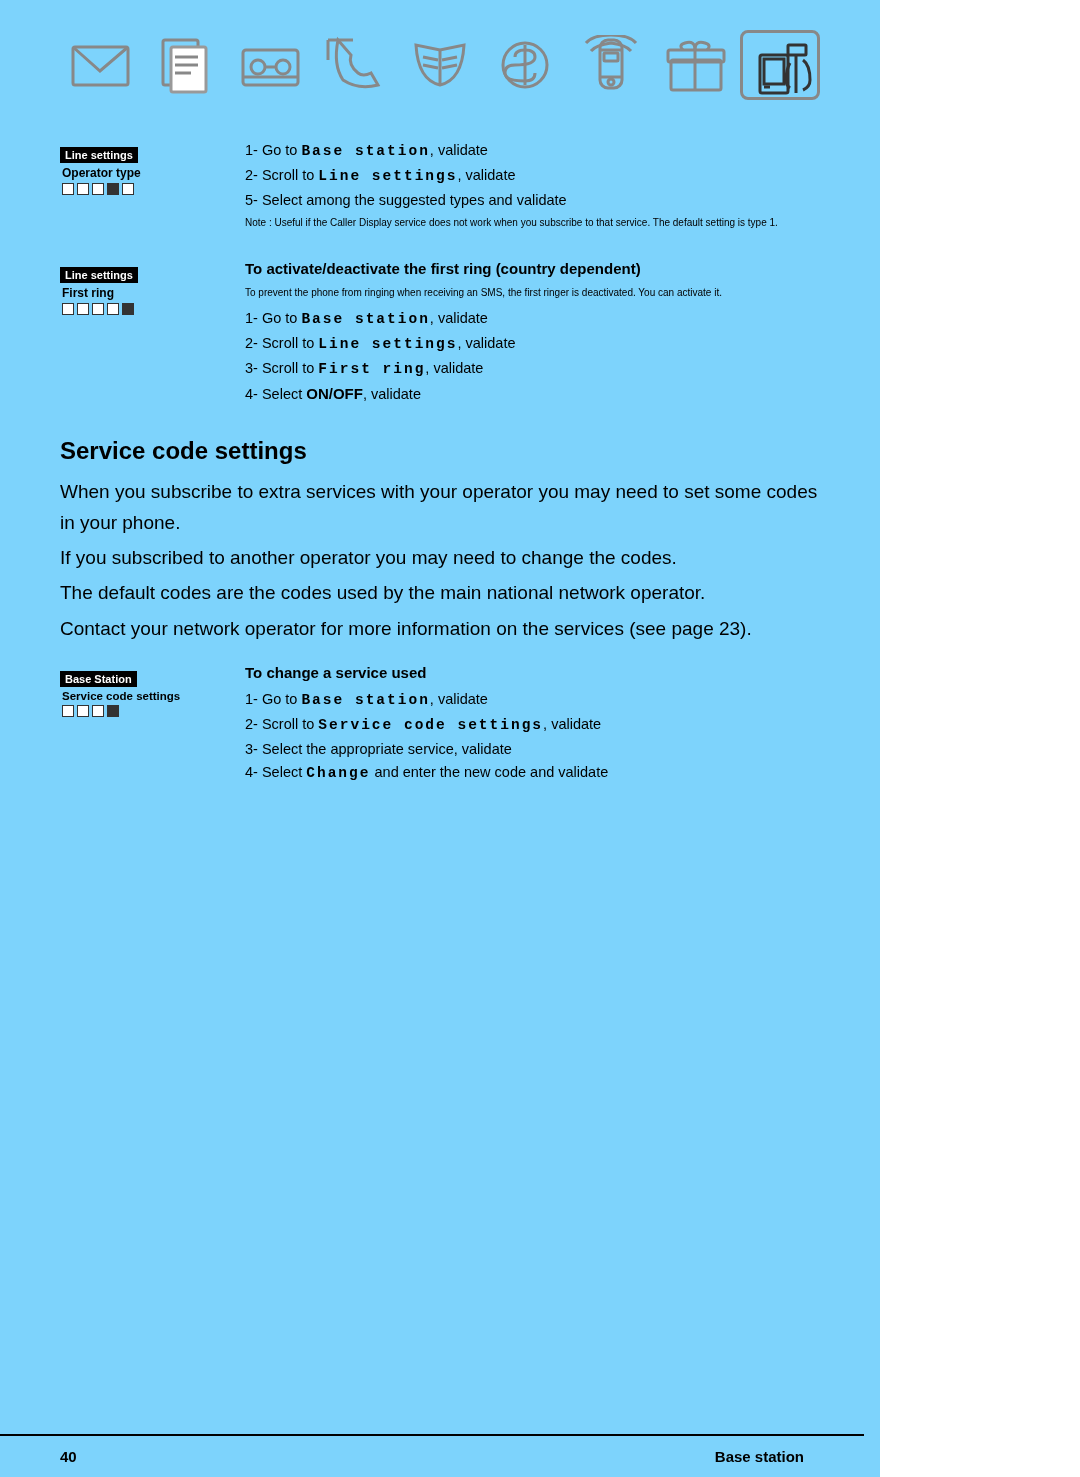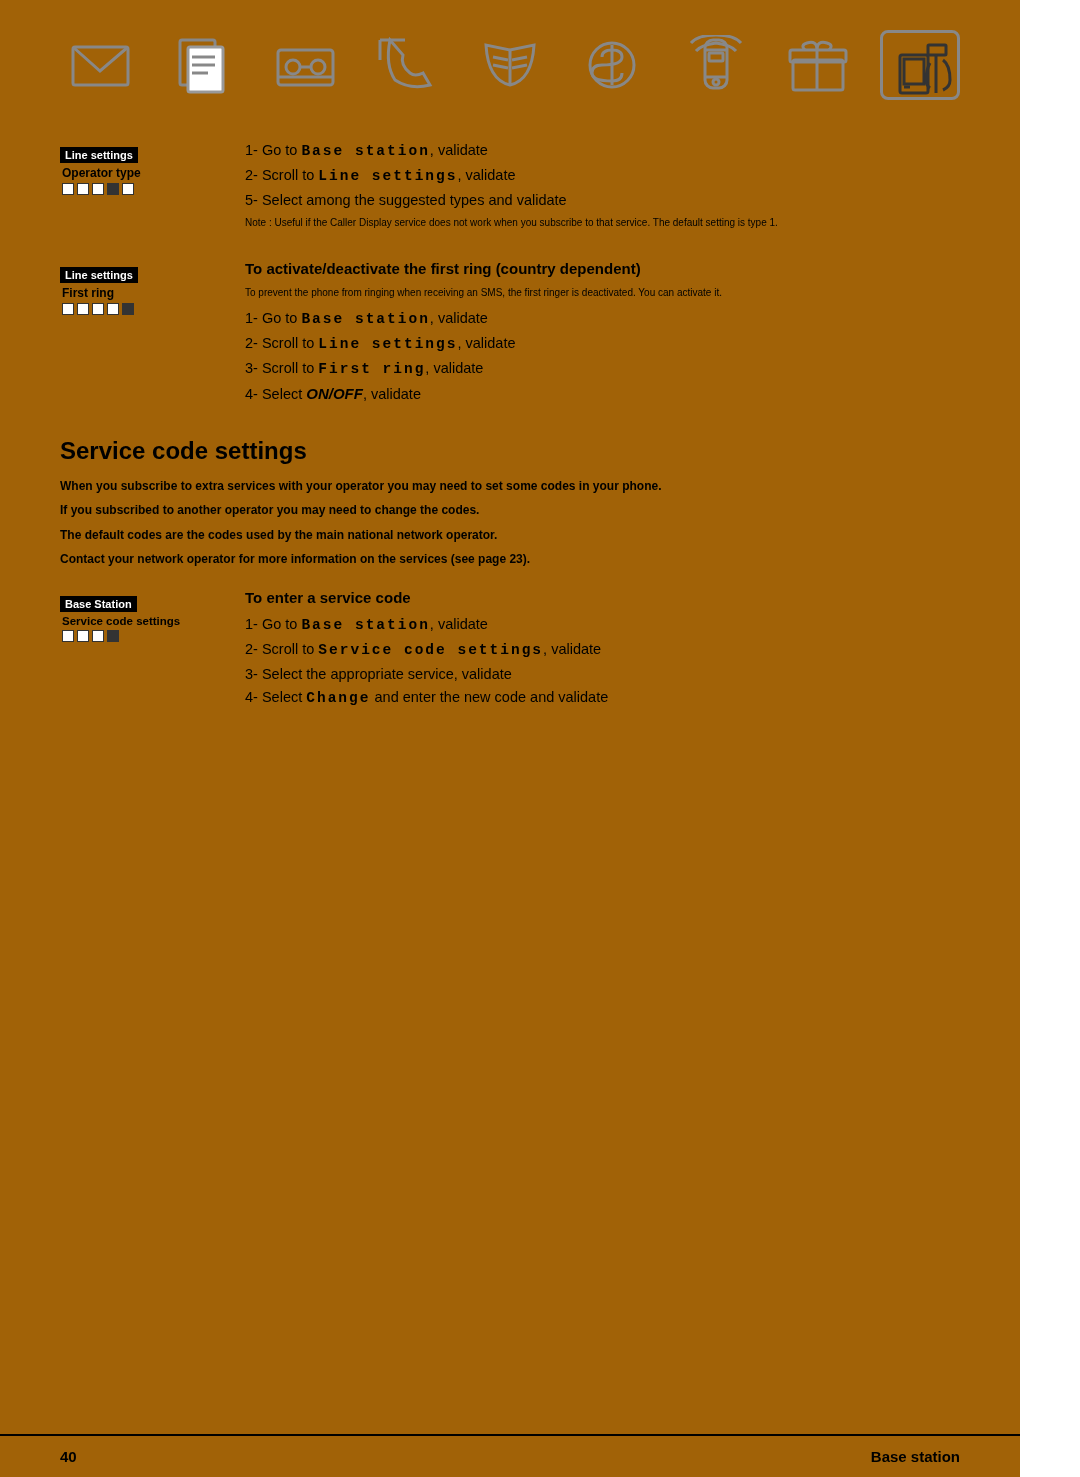--- a/index.html
+++ b/index.html
@@ -12,23 +12,23 @@
       width: 1080px;
       min-height: 1477px;
       background: #ffffff;
       font-family: Arial, Helvetica, sans-serif;
       font-size: 15px;
       color: #000000;
       position: relative;
     }
 
     .page-container {
-      width: 1020px;
+      width: 880px;
       min-height: 1477px;
-      background: #a16207;
+      background: #7dd3fc;
       padding: 0;
       position: relative;
     }
 
     
     .icon-bar {
       display: flex;
       align-items: center;
       justify-content: space-between;
       padding: 30px 60px 20px 60px;
@@ -140,32 +140,31 @@
 
     
     .section-heading {
       font-size: 24px;
       font-weight: bold;
       margin-bottom: 12px;
       margin-top: 10px;
     }
 
     .section-desc {
-      font-size: 12px;
+      font-size: 19px;
       line-height: 1.6;
       margin-bottom: 5px;
-      font-weight: bold;
     }
 
     
     .page-footer {
       position: absolute;
       bottom: 0;
       left: 0;
-      right: 0;
+      right: 16px;
       display: flex;
       align-items: center;
       justify-content: space-between;
       padding: 12px 60px;
       border-top: 2px solid #000;
     }
 
     .footer-page-num {
       font-size: 15px;
       font-weight: bold;
@@ -179,21 +178,20 @@
     
     .lcd-bold {
       font-weight: 900;
       font-family: 'Courier New', Courier, monospace;
       letter-spacing: 2px;
     }
 
     .on-off-bold {
       font-weight: 900;
       letter-spacing: 0px;
-      font-style: italic;
     }
   </style>
 </head>
 <body>
 
 <div class="page-container">
 
   <div class="icon-bar">
 
     <div class="icon-item">
@@ -364,21 +362,21 @@
           <div class="screen-sublabel" style="font-size:11.5px;">Service code settings</div>
           <div class="screen-dots">
             <span class="dot"></span>
             <span class="dot"></span>
             <span class="dot"></span>
             <span class="dot filled"></span>
           </div>
         </div>
 
         <div class="steps-content">
-          <div class="steps-heading">To enter a service code</div>
+          <div class="steps-heading">To change a service used</div>
           <div class="step-line">
             1- Go to <span class="lcd-bold">Base  station</span>, validate
           </div>
           <div class="step-line">
             2- Scroll to <span class="lcd-bold">Service  code  settings</span>, validate
           </div>
           <div class="step-line">
             3- Select the appropriate service, validate
           </div>
           <div class="step-line">

